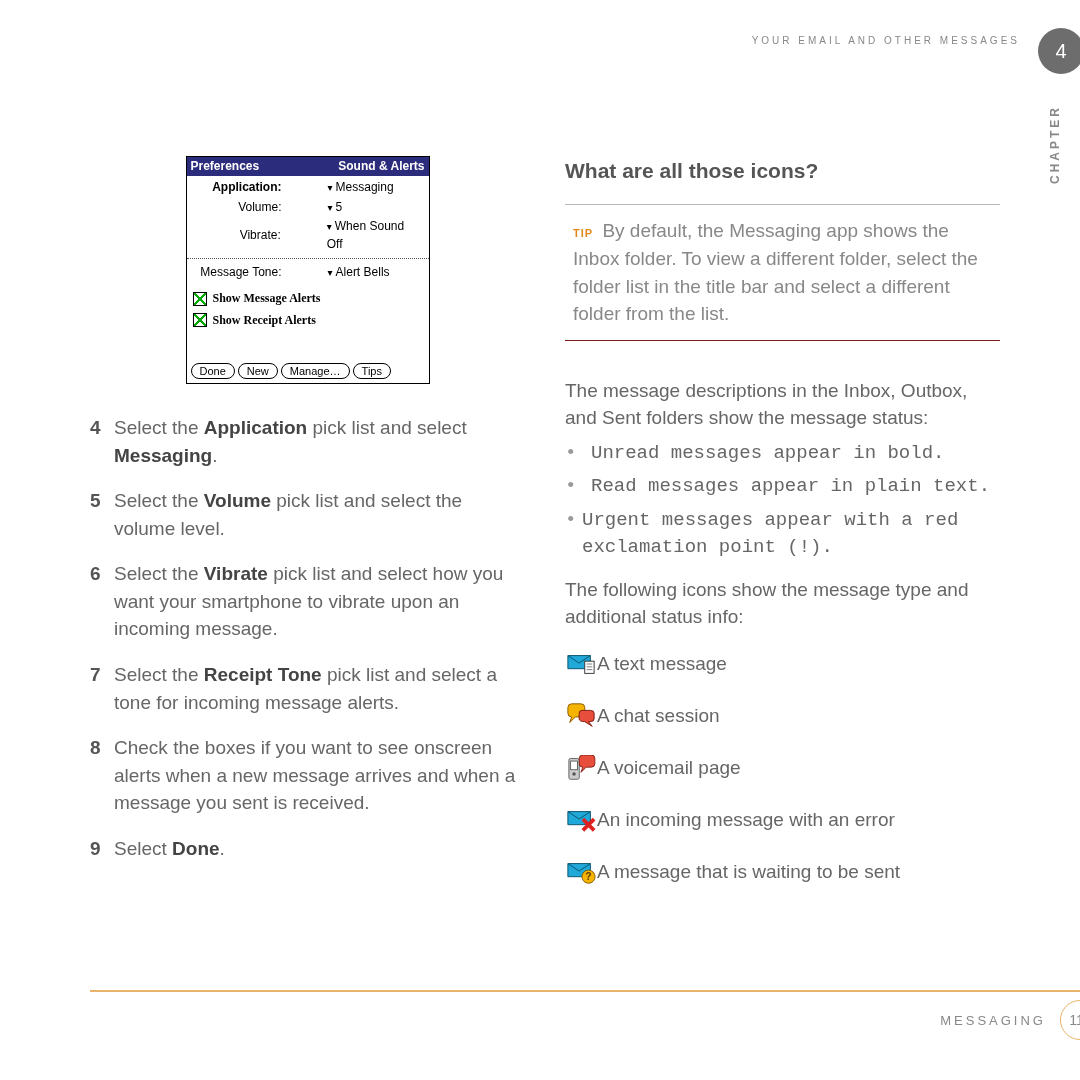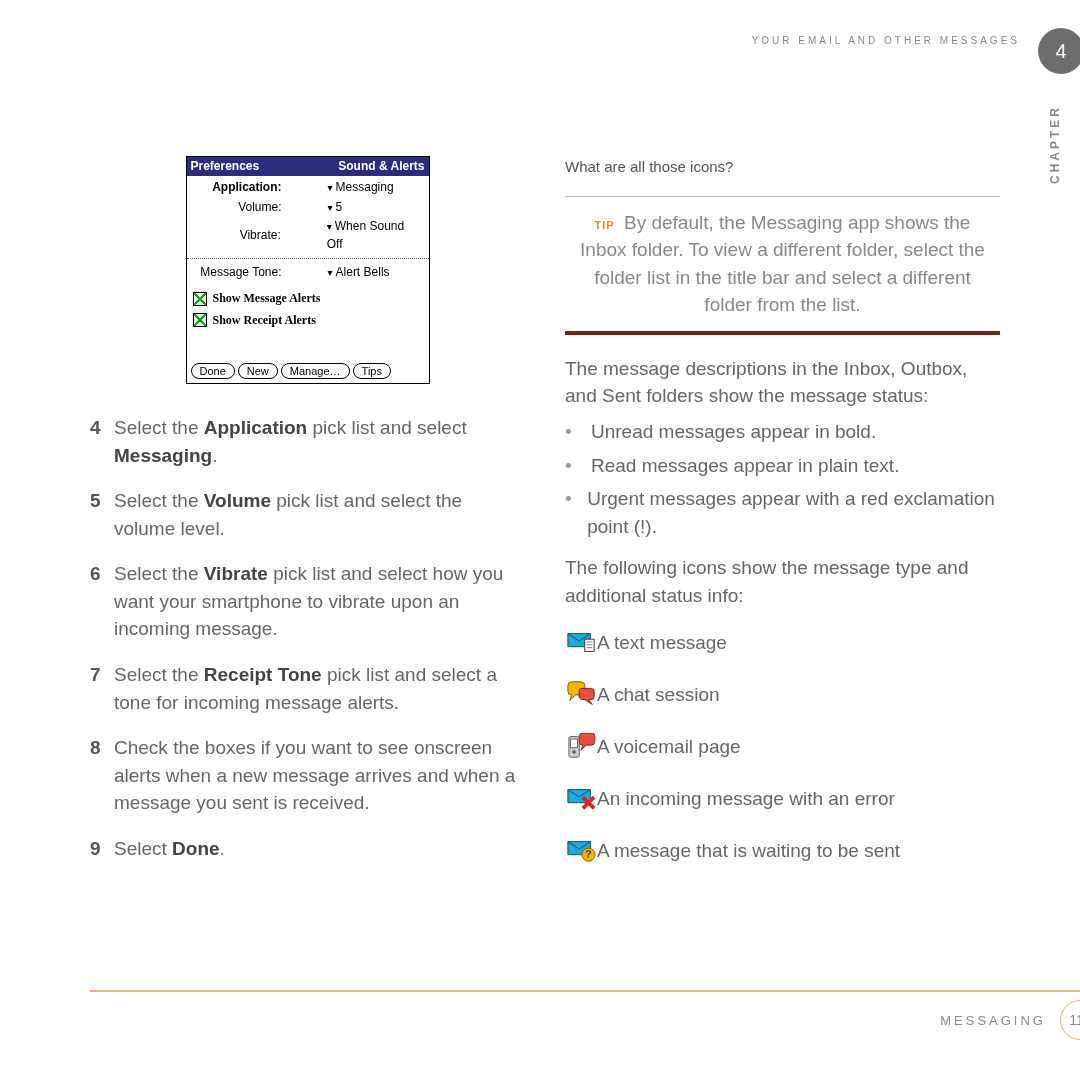--- a/index.html
+++ b/index.html
@@ -96,31 +96,30 @@
     line-height: 14px;
     background: #fff;
   }
   
   ol.steps { list-style: none; counter-reset: none; }
   ol.steps li { display: flex; margin-bottom: 18px; }
   ol.steps li .num { width: 24px; font-weight: bold; color: #555; flex-shrink: 0; }
   ol.steps li .body { flex: 1; }
   .b { font-weight: bold; color: #444; }
   
-  .h2 { font-weight: normal; font-size: 15px; color: #555; margin-bottom: 18px; }
+  .h2 { font-weight: bold; font-size: 21px; color: #555; margin-bottom: 18px; }
   .tipbox {
     border-top: 1px solid #bbb;
-    border-bottom: 4px solid #7f1d1d;
+    border-bottom: 1px solid #7f1d1d;
     padding: 12px 8px;
-    margin-bottom: 20px;
+    margin-bottom: 36px;
     color: #888;
-    text-align: center;
   }
   .tip-label { color: #e28b1c; font-size: 11px; font-weight: bold; letter-spacing: 1px; margin-right: 4px; }
-  ul.bul { list-style: none; margin: 8px 0 14px 0; }
+  ul.bul { list-style: none; margin: 8px 0 14px 0; font-family: Liberation Mono, monospace; }
   ul.bul li { display: flex; margin-bottom: 6px; }
   ul.bul li::before { content: "\2022"; color: #999; width: 26px; display: inline-block; }
   .icon-row { display: flex; align-items: center; margin-bottom: 22px; }
   .icon-cell { width: 32px; height: 30px; display:flex; align-items:center; justify-content:center; flex-shrink:0; }
   .icon-cell svg { width: 30px; height: 26px; }
   
   .footer {
     position: absolute;
     bottom: 40px;
     left: 90px;

